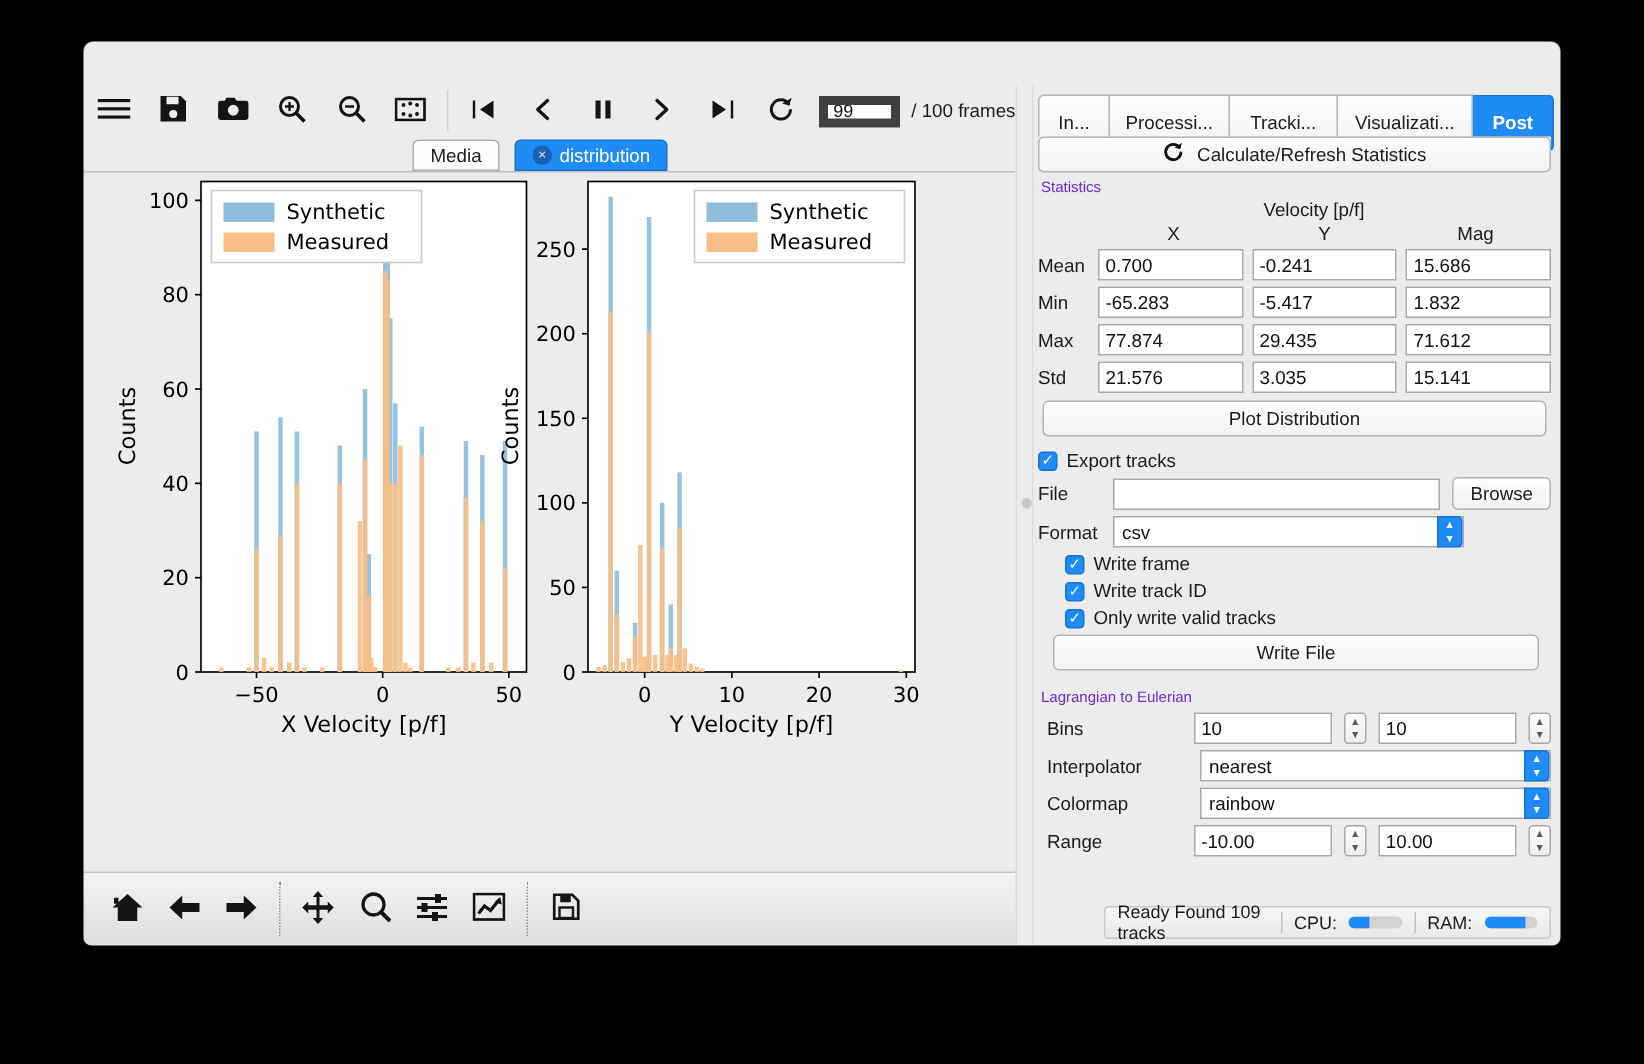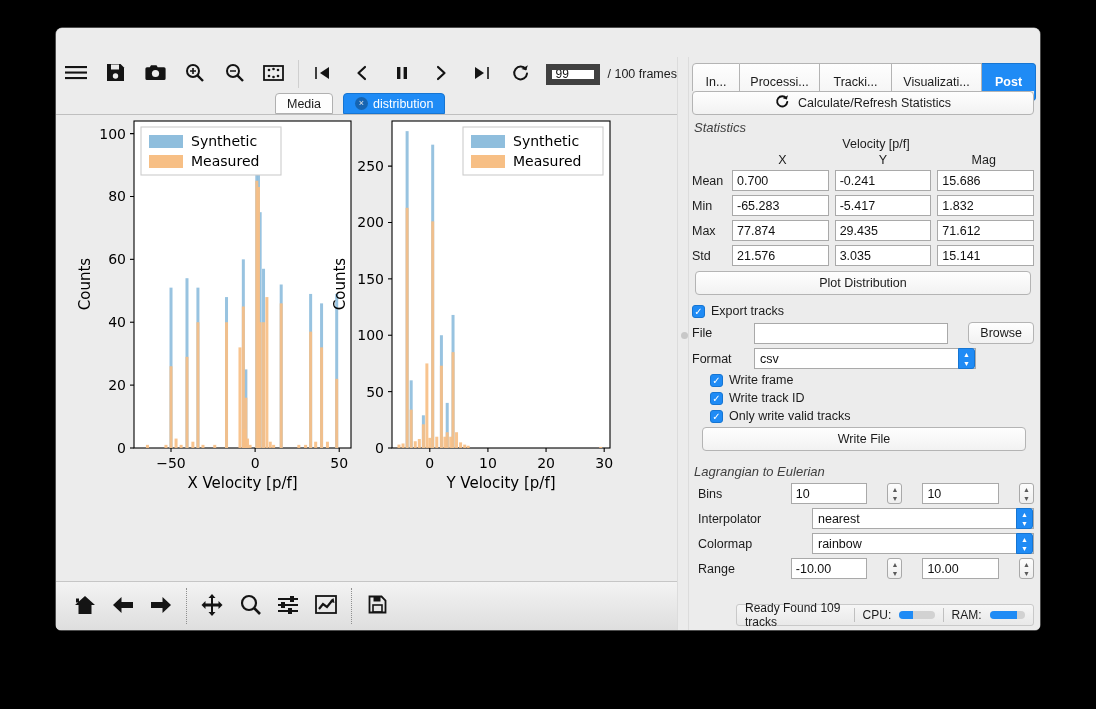--- a/index.html
+++ b/index.html
@@ -146,21 +146,21 @@
     font-size: 12.5px; color: #1b1b1b;
   }
   .wide-btn {
     display: block; width: 100%; height: 24px;
     background: linear-gradient(to bottom,#fefefe,#f2f2f2);
     border: 1px solid #b4b4b4; border-radius: 4px;
     font-family: "Liberation Sans", sans-serif; font-size: 12.5px;
     color: #1b1b1b; cursor: pointer;
     display: flex; align-items: center; justify-content: center; gap: 8px;
   }
-  .grp-label { margin: 5px 0 2px 2px; font-size: 13px; color: #404040; font-style: italic; }
+  .grp-label { margin: 5px 0 2px 2px; font-size: 10px; color: #6d28d9; }
   
   #stats { width: 100%; }
   .st-row { display: flex; align-items: center; margin-bottom: 4px; }
   .st-rowlabel { width: 40px; text-align: left; font-size: 12.5px; }
   .st-head { display: flex; margin: 0 0 3px 40px; }
   .st-head > div { flex: 1; text-align: center; font-size: 12.5px; }
   .st-title { text-align: center; font-size: 12.5px; margin-bottom: 2px; padding-left: 26px;}
   .st-cell {
     flex: 1; height: 21px; margin-right: 6px;
     border: 1px solid #a9a9a9; background: #fff;
@@ -169,21 +169,21 @@
   }
   .st-cell:last-child { margin-right: 0; }
   
   .cbrow { display: flex; align-items: center; gap: 6px; margin: 4px 0; }
   .cb {
     width: 13px; height: 13px; border-radius: 3px;
     background: #1f8bf5; border: 1px solid #1675d2;
     color: #fff; font-size: 10px; line-height: 12px; text-align: center;
     cursor: pointer; flex: 0 0 auto;
   }
-  .frow { display: flex; align-items: center; gap: 20px; margin: 4px 0; }
+  .frow { display: flex; align-items: center; gap: 8px; margin: 4px 0; }
   .flabel { font-size: 12.5px; }
   .txtinput {
     height: 21px; border: 1px solid #a9a9a9; background: #fff;
     font-family: "Liberation Sans", sans-serif; font-size: 12.5px;
     color: #111; padding: 0 4px; display: flex; align-items: center;
   }
   .sm-btn {
     height: 22px; padding: 0 11px;
     background: linear-gradient(to bottom,#fefefe,#f2f2f2);
     border: 1px solid #b4b4b4; border-radius: 4px;

